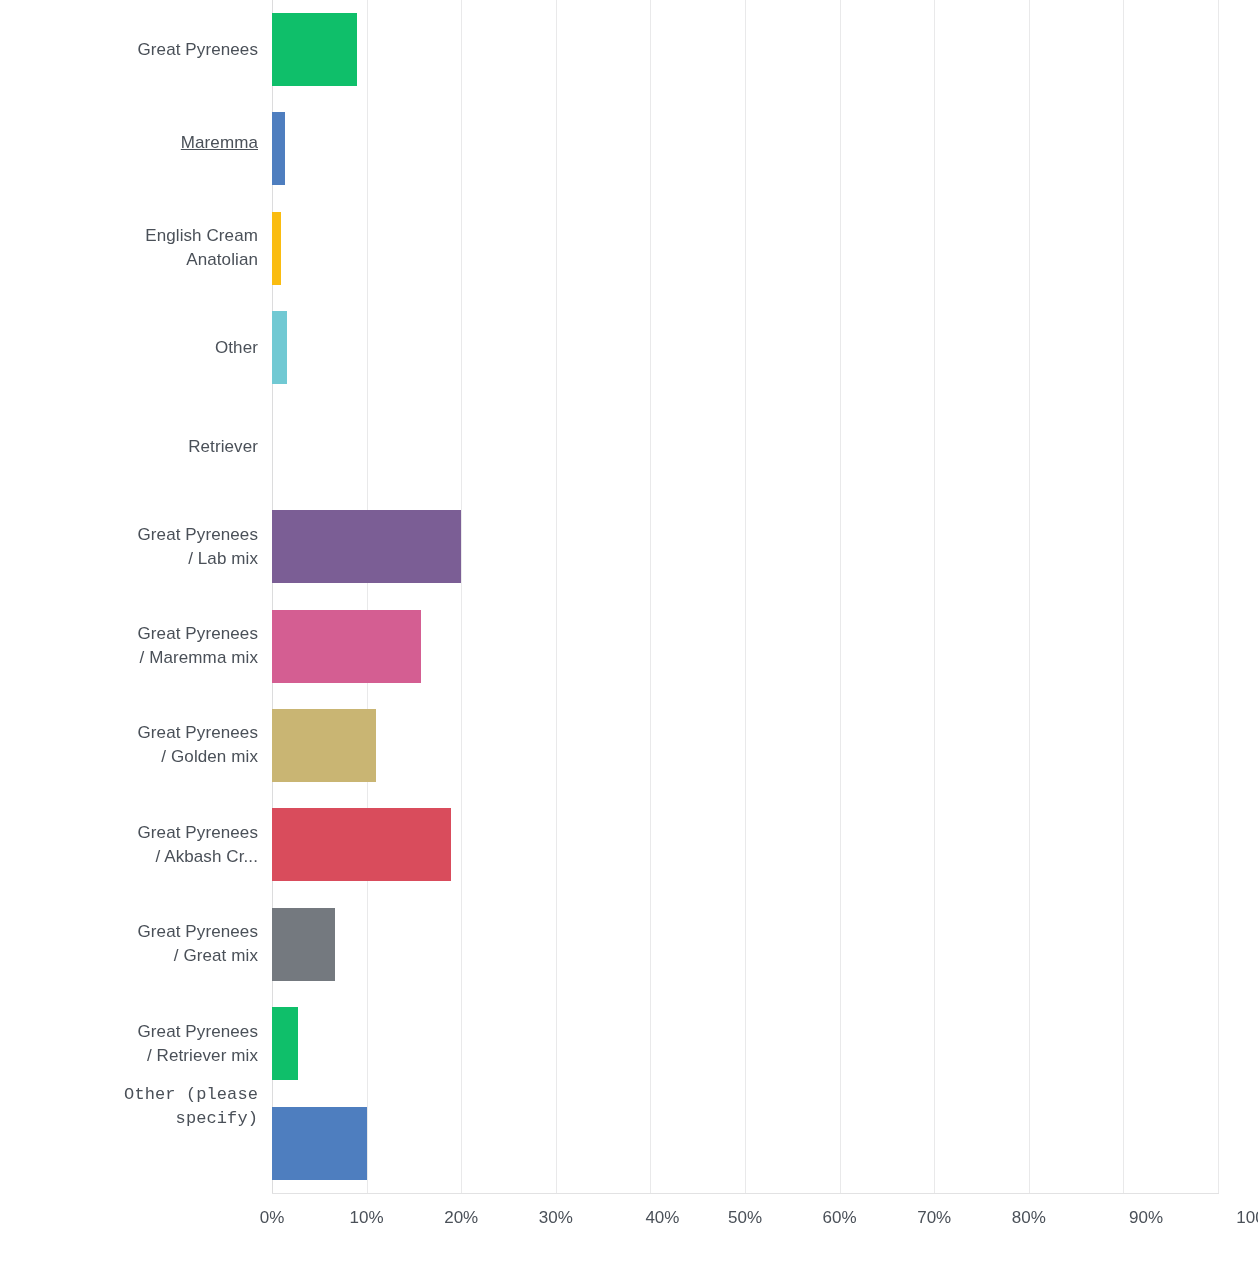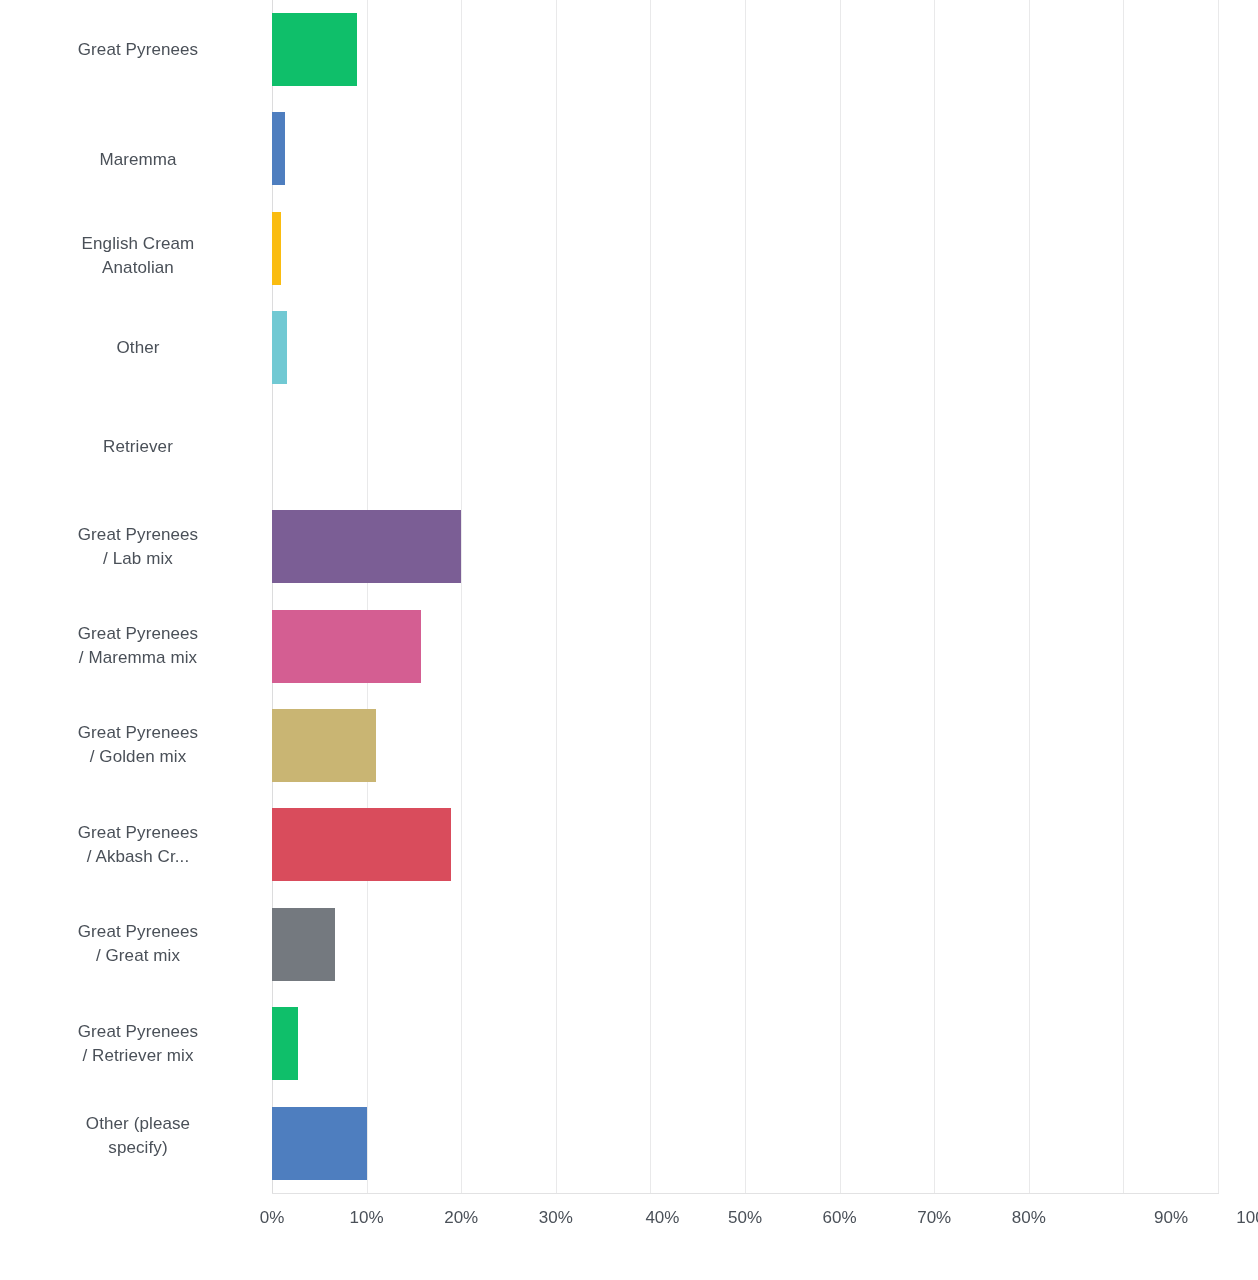--- a/index.html
+++ b/index.html
@@ -62,21 +62,21 @@
     position: absolute;
     top: 13px;
     left: 0;
     height: 73px;
   }
 
   .cat-label {
     position: absolute;
     right: 0;
     width: 240px;
-    text-align: center;
+    text-align: right;
     font-size: 17px;
     line-height: 24px;
     color: #4a5058;
     letter-spacing: 0.1px;
   }
   #labels {
     position: absolute;
     left: 0;
     top: 0;
     width: 258px;
@@ -158,24 +158,24 @@
         </div>
       </div>
   </div>
 
   <div class="axis-bottom"></div>
 
   <div id="labels">
       <div class="cat-label" style="top: 37.5px;">
         <div>Great Pyrenees</div>
       </div>
-      <div class="cat-label" style="top: 148px;">
+      <div class="cat-label" style="top: 131px; text-decoration: underline;">
         <div>Maremma</div>
       </div>
-      <div class="cat-label" style="top: 224.333px; margin-top: 8px;">
+      <div class="cat-label" style="top: 224.333px;">
         <div>English Cream</div>
         <div>Anatolian</div>
       </div>
       <div class="cat-label" style="top: 335.75px;">
         <div>Other</div>
       </div>
       <div class="cat-label" style="top: 435.167px;">
         <div>Retriever</div>
       </div>
       <div class="cat-label" style="top: 522.583px;">
@@ -195,33 +195,33 @@
         <div>/ Akbash Cr...</div>
       </div>
       <div class="cat-label" style="top: 920.25px;">
         <div>Great Pyrenees</div>
         <div>/ Great mix</div>
       </div>
       <div class="cat-label" style="top: 1019.67px;">
         <div>Great Pyrenees</div>
         <div>/ Retriever mix</div>
       </div>
-      <div class="cat-label" style="top: 1112px;">
+      <div class="cat-label" style="top: 1083px; font-family: Liberation Mono, monospace;">
         <div>Other (please</div>
         <div>specify)</div>
       </div>
     </div>
 
   <div id="ticks">
       <div class="tick-label" style="left: 272px;">0%</div>
       <div class="tick-label" style="left: 366.6px;">10%</div>
       <div class="tick-label" style="left: 461.2px;">20%</div>
       <div class="tick-label" style="left: 555.8px;">30%</div>
       <div class="tick-label" style="left: 650.4px; margin-left: 12px;">40%</div>
       <div class="tick-label" style="left: 745px;">50%</div>
       <div class="tick-label" style="left: 839.6px;">60%</div>
       <div class="tick-label" style="left: 934.2px;">70%</div>
       <div class="tick-label" style="left: 1028.8px;">80%</div>
-      <div class="tick-label" style="left: 1171px;">90%</div>
+      <div class="tick-label" style="left: 1146px;">90%</div>
       <div class="tick-label" style="left: 1218px; margin-left: 40px;">100%</div>
     </div>
 
 </div>
 
 </body></html>

